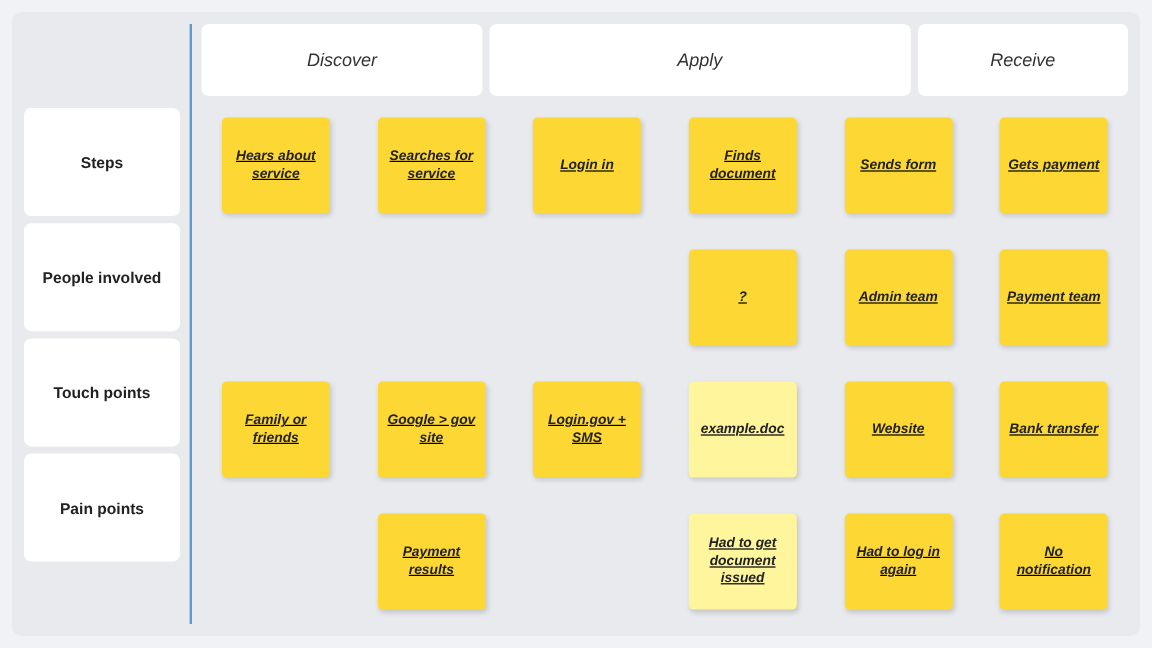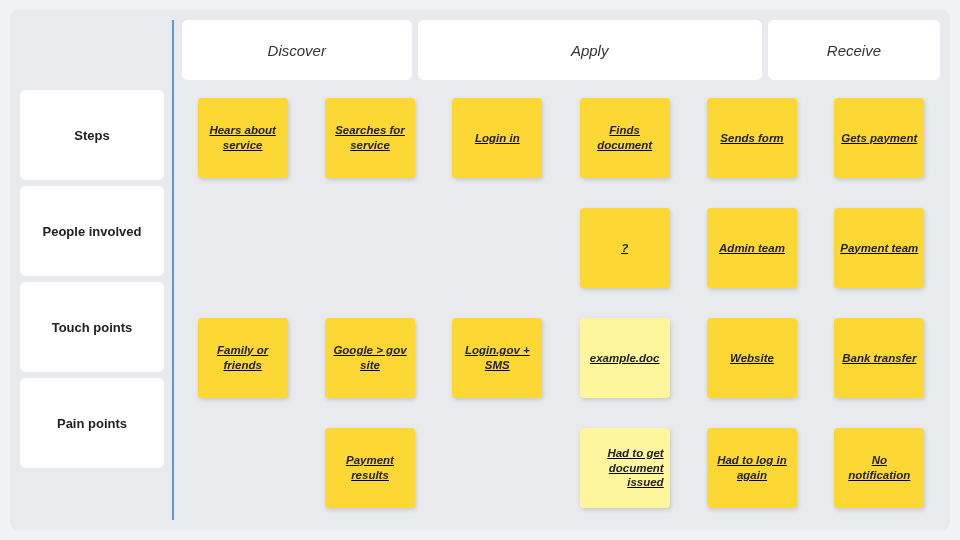--- a/index.html
+++ b/index.html
@@ -21,21 +21,21 @@
       display: flex;
       flex-direction: row;
       position: relative;
       padding: 10px;
     }
     
     .sidebar {
       display: flex;
       flex-direction: column;
       gap: 0;
-      width: 144px;
+      width: 130px;
       flex-shrink: 0;
       margin-top: 70px;
     }
     .row-label {
       background: white;
       border-radius: 6px;
       display: flex;
       align-items: center;
       justify-content: center;
       text-align: center;
@@ -113,21 +113,20 @@
       font-size: 11.5px;
       font-weight: bold;
       font-style: italic;
       color: #222;
       padding: 6px;
       line-height: 1.3;
       box-shadow: 1px 2px 4px rgba(0,0,0,0.15);
     }
     .sticky.light {
       background: #fff59d;
-      text-align: right;
     }
     .empty-cell {
       width: 90px;
       height: 80px;
     }
   </style>
 </head>
 <body>
 
 <div class="board">

